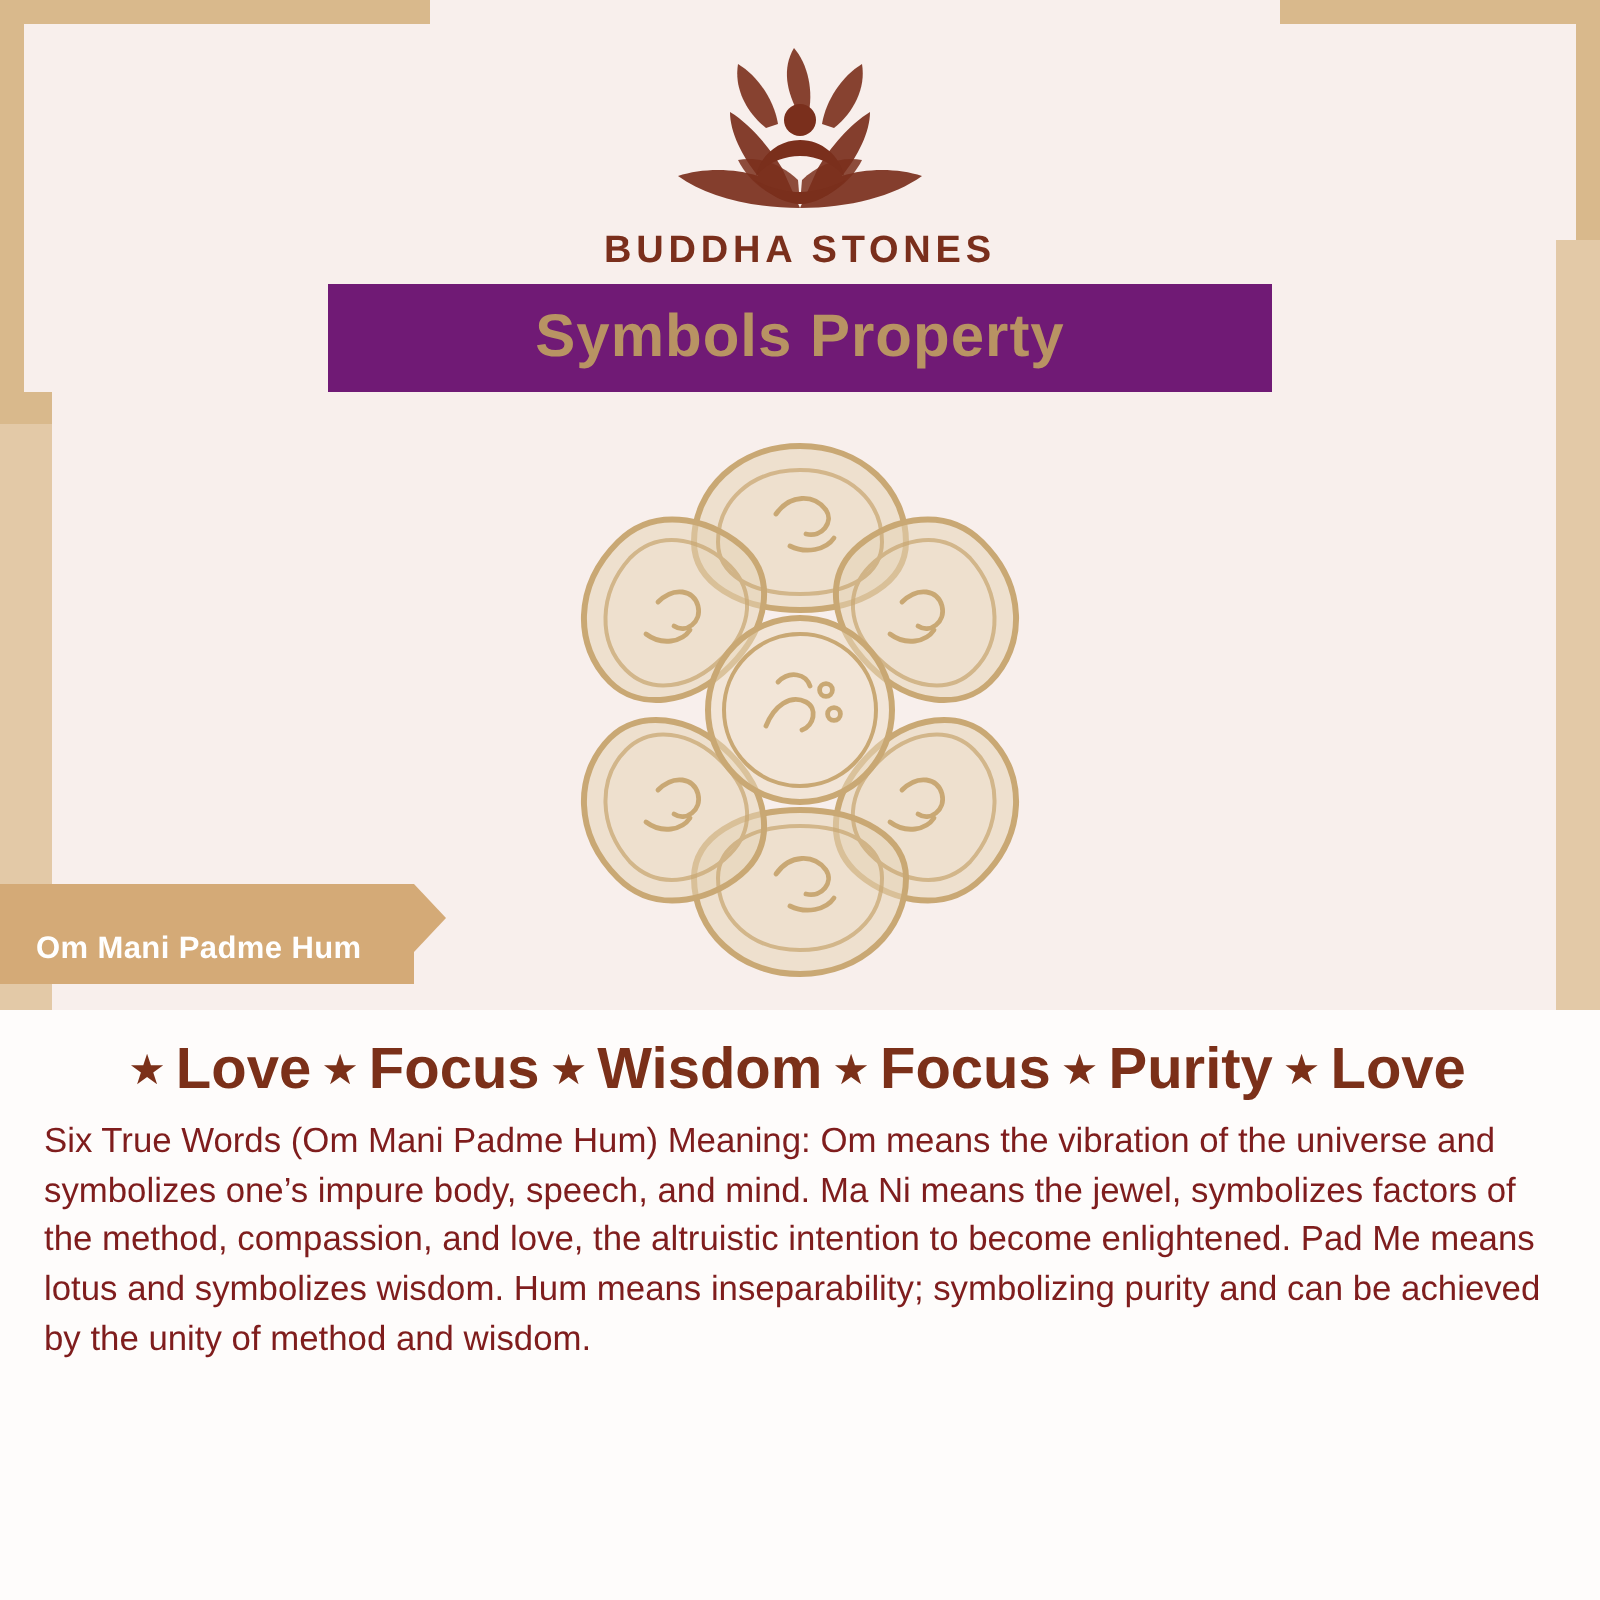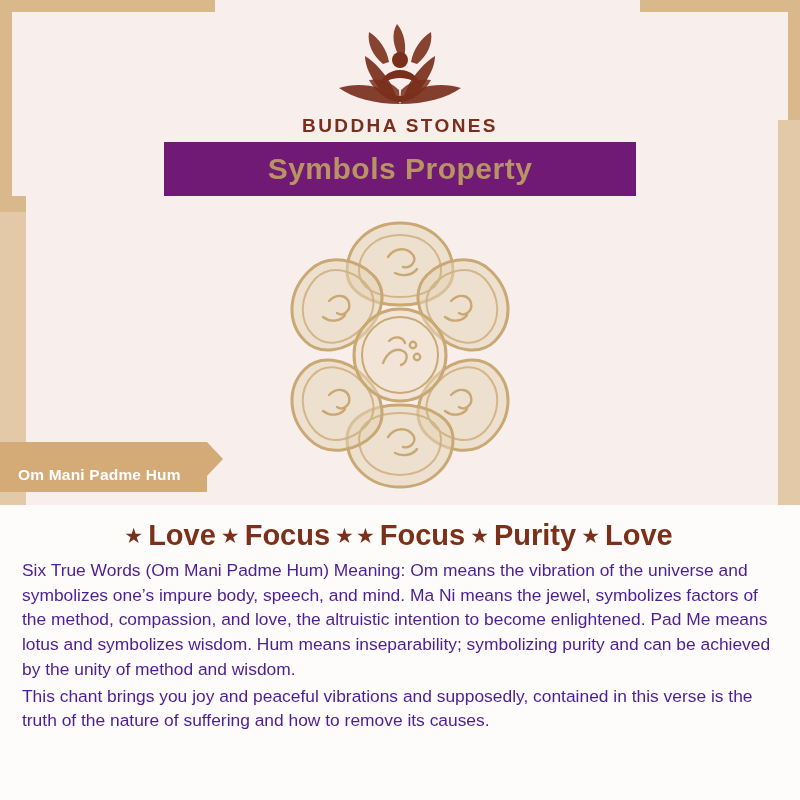--- a/index.html
+++ b/index.html
@@ -176,21 +176,21 @@
   .kw-star {
     font-size: 21px;
     color: #7b3019;
     line-height: 1;
     padding: 0 1px;
   }
   .body-text {
     padding: 6px 22px 0 22px;
     font-size: 17.4px;
     line-height: 1.42;
-    color: #4c1d95;
+    color: #7f1d1d;
     font-family: "Liberation Sans", sans-serif;
   }
   .body-text p {
     margin: 0 0 0 0;
   }
   .body-text p + p {
     margin-top: 2px;
   }
 </style>
 </head>
@@ -290,26 +290,26 @@
     </div>
   </div>
 
   <div class="panel">
     <div class="keywords">
       <span class="kw-star">★</span>
       <span class="kw">Love</span>
       <span class="kw-star">★</span>
       <span class="kw">Focus</span>
       <span class="kw-star">★</span>
+      <span class="kw">Wisdom</span>
       <span class="kw-star">★</span>
       <span class="kw">Focus</span>
       <span class="kw-star">★</span>
       <span class="kw">Purity</span>
       <span class="kw-star">★</span>
       <span class="kw">Love</span>
     </div>
     <div class="body-text">
       <p>Six True Words (Om Mani Padme Hum) Meaning: Om means the vibration of the universe and symbolizes one’s impure body, speech, and mind. Ma Ni means the jewel, symbolizes factors of the method, compassion, and love, the altruistic intention to become enlightened. Pad Me means lotus and symbolizes wisdom. Hum means inseparability; symbolizing purity and can be achieved by the unity of method and wisdom.</p>
-      <p>This chant brings you joy and peaceful vibrations and supposedly, contained in this verse is the truth of the nature of suffering and how to remove its causes.</p>
     </div>
   </div>
 
 </div>
 
 </body></html>

